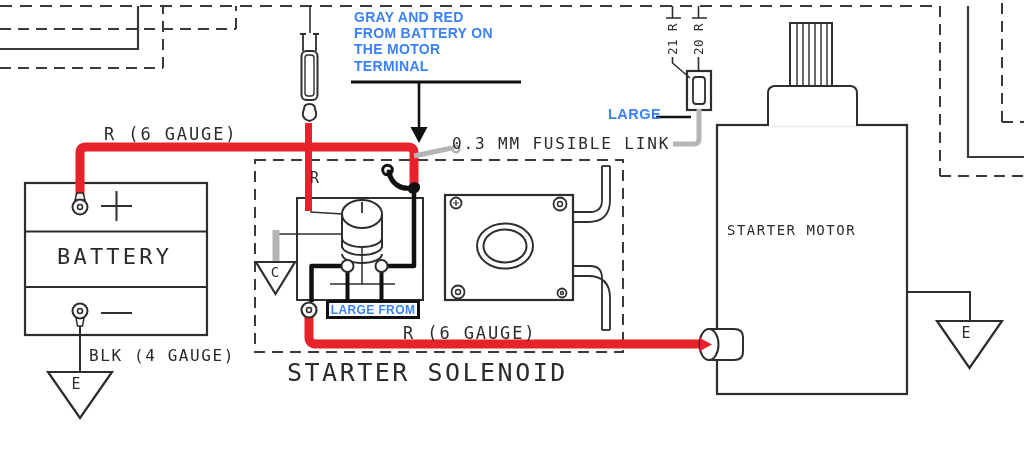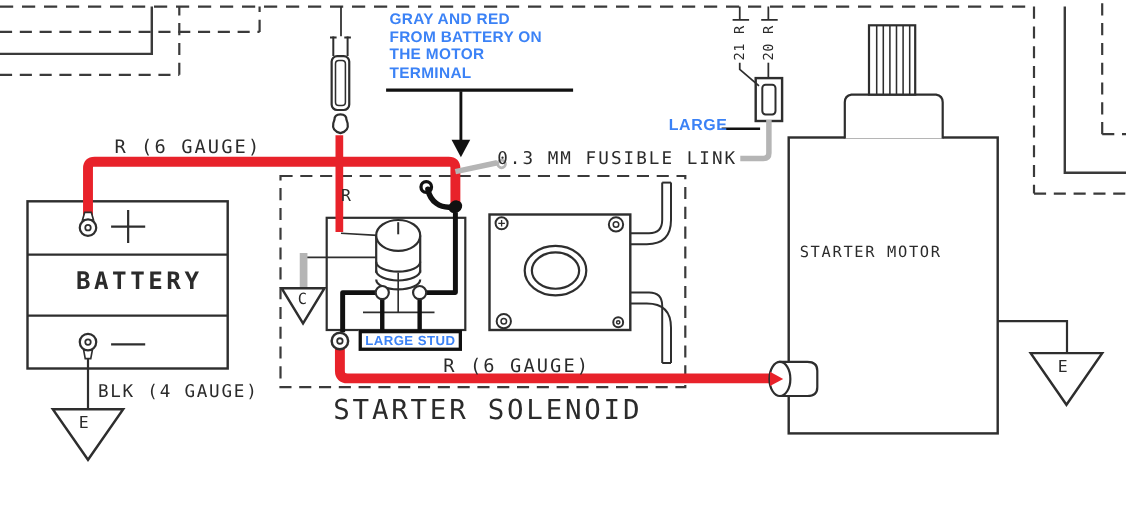--- a/index.html
+++ b/index.html
@@ -182,35 +182,35 @@
     <div>TERMINAL</div>
   </div>
 
   <div class="lbl" style="left:452px;top:136px;font-size:16px;letter-spacing:1.85px;">0.3 MM FUSIBLE LINK</div>
 
   <div class="lbl bold" style="left:608px;top:107px;font-size:14.5px;letter-spacing:0.5px;">LARGE</div>
 
   <div class="lbl rot" style="left:652px;top:32px;width:41px;height:14px;font-size:12.5px;letter-spacing:0.5px;">21 R</div>
   <div class="lbl rot" style="left:678px;top:32px;width:41px;height:14px;font-size:12.5px;letter-spacing:0.5px;">20 R</div>
 
-  <div class="lbl" style="left:69px;top:246px;font-size:22px;letter-spacing:3.2px;font-weight:bold;">BATTERY</div>
+  <div class="lbl" style="left:57px;top:246px;font-size:22px;letter-spacing:3.2px;">BATTERY</div>
 
   <div class="lbl" style="left:89px;top:348px;font-size:16px;letter-spacing:1.6px;">BLK (4 GAUGE)</div>
 
   <div class="lbl ctr" style="left:66px;top:377px;width:20px;font-size:15px;">E</div>
 
   <div class="lbl ctr" style="left:266px;top:265px;width:18px;font-size:14px;">C</div>
 
   <div class="lbl" style="left:310px;top:171px;font-size:15px;">R</div>
 
-  <div class="lbl bold stud" style="left:326px;top:300px;width:88px;height:13px;font-size:12px;letter-spacing:0.4px;">LARGE STUD</div>
+  <div class="lbl bold stud" style="left:326px;top:300px;width:88px;height:13px;font-size:12px;letter-spacing:0.4px;">LARGE FROM</div>
 
   <div class="lbl" style="left:403px;top:325px;font-size:17px;letter-spacing:1.9px;">R (6 GAUGE)</div>
 
-  <div class="lbl" style="left:287px;top:360px;font-size:25px;letter-spacing:2.5px;margin-left:16px;">STARTER SOLENOID</div>
+  <div class="lbl" style="left:287px;top:360px;font-size:25px;letter-spacing:2.5px;">STARTER SOLENOID</div>
 
 
   <div class="lbl" style="left:727px;top:223px;font-size:14px;letter-spacing:1.5px;">STARTER MOTOR</div>
 
   <div class="lbl ctr" style="left:956px;top:326px;width:20px;font-size:15px;">E</div>
 
   <div class="lbl" style="left:98px;top:188px;width:37px;height:36px;opacity:0;">+</div>
   <div class="lbl" style="left:98px;top:296px;width:37px;height:36px;opacity:0;">−</div>
 </div>
 

